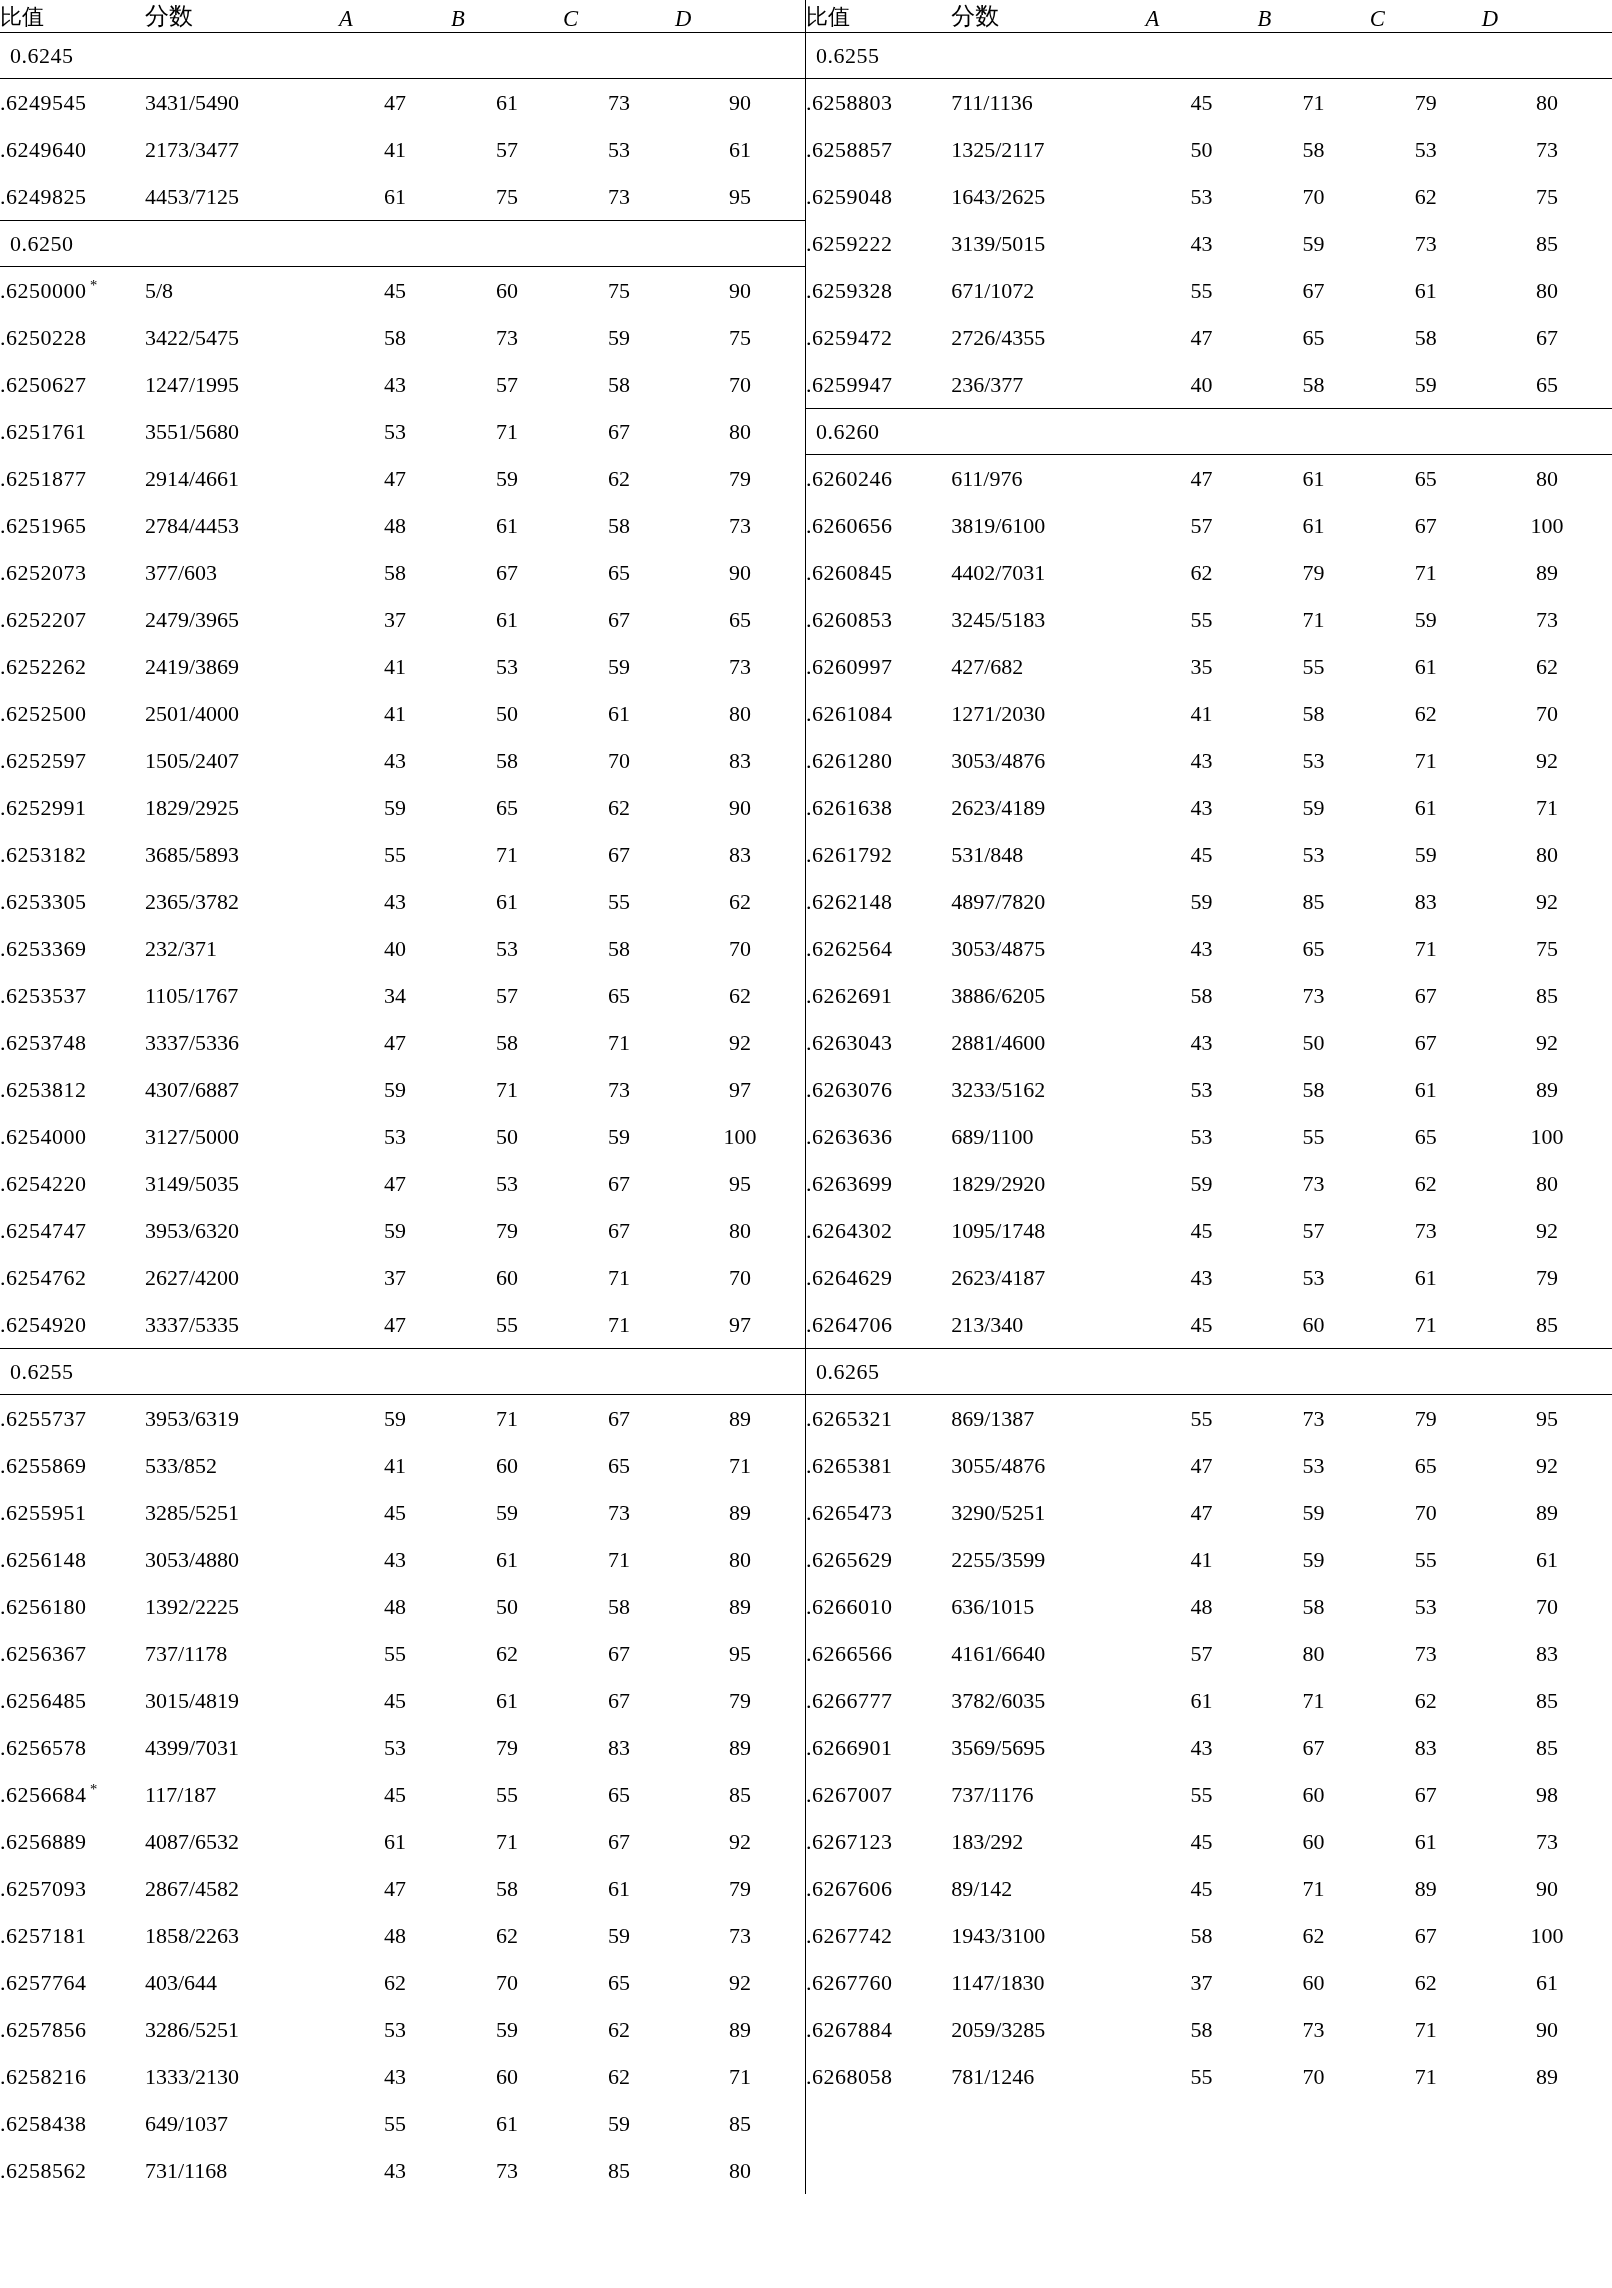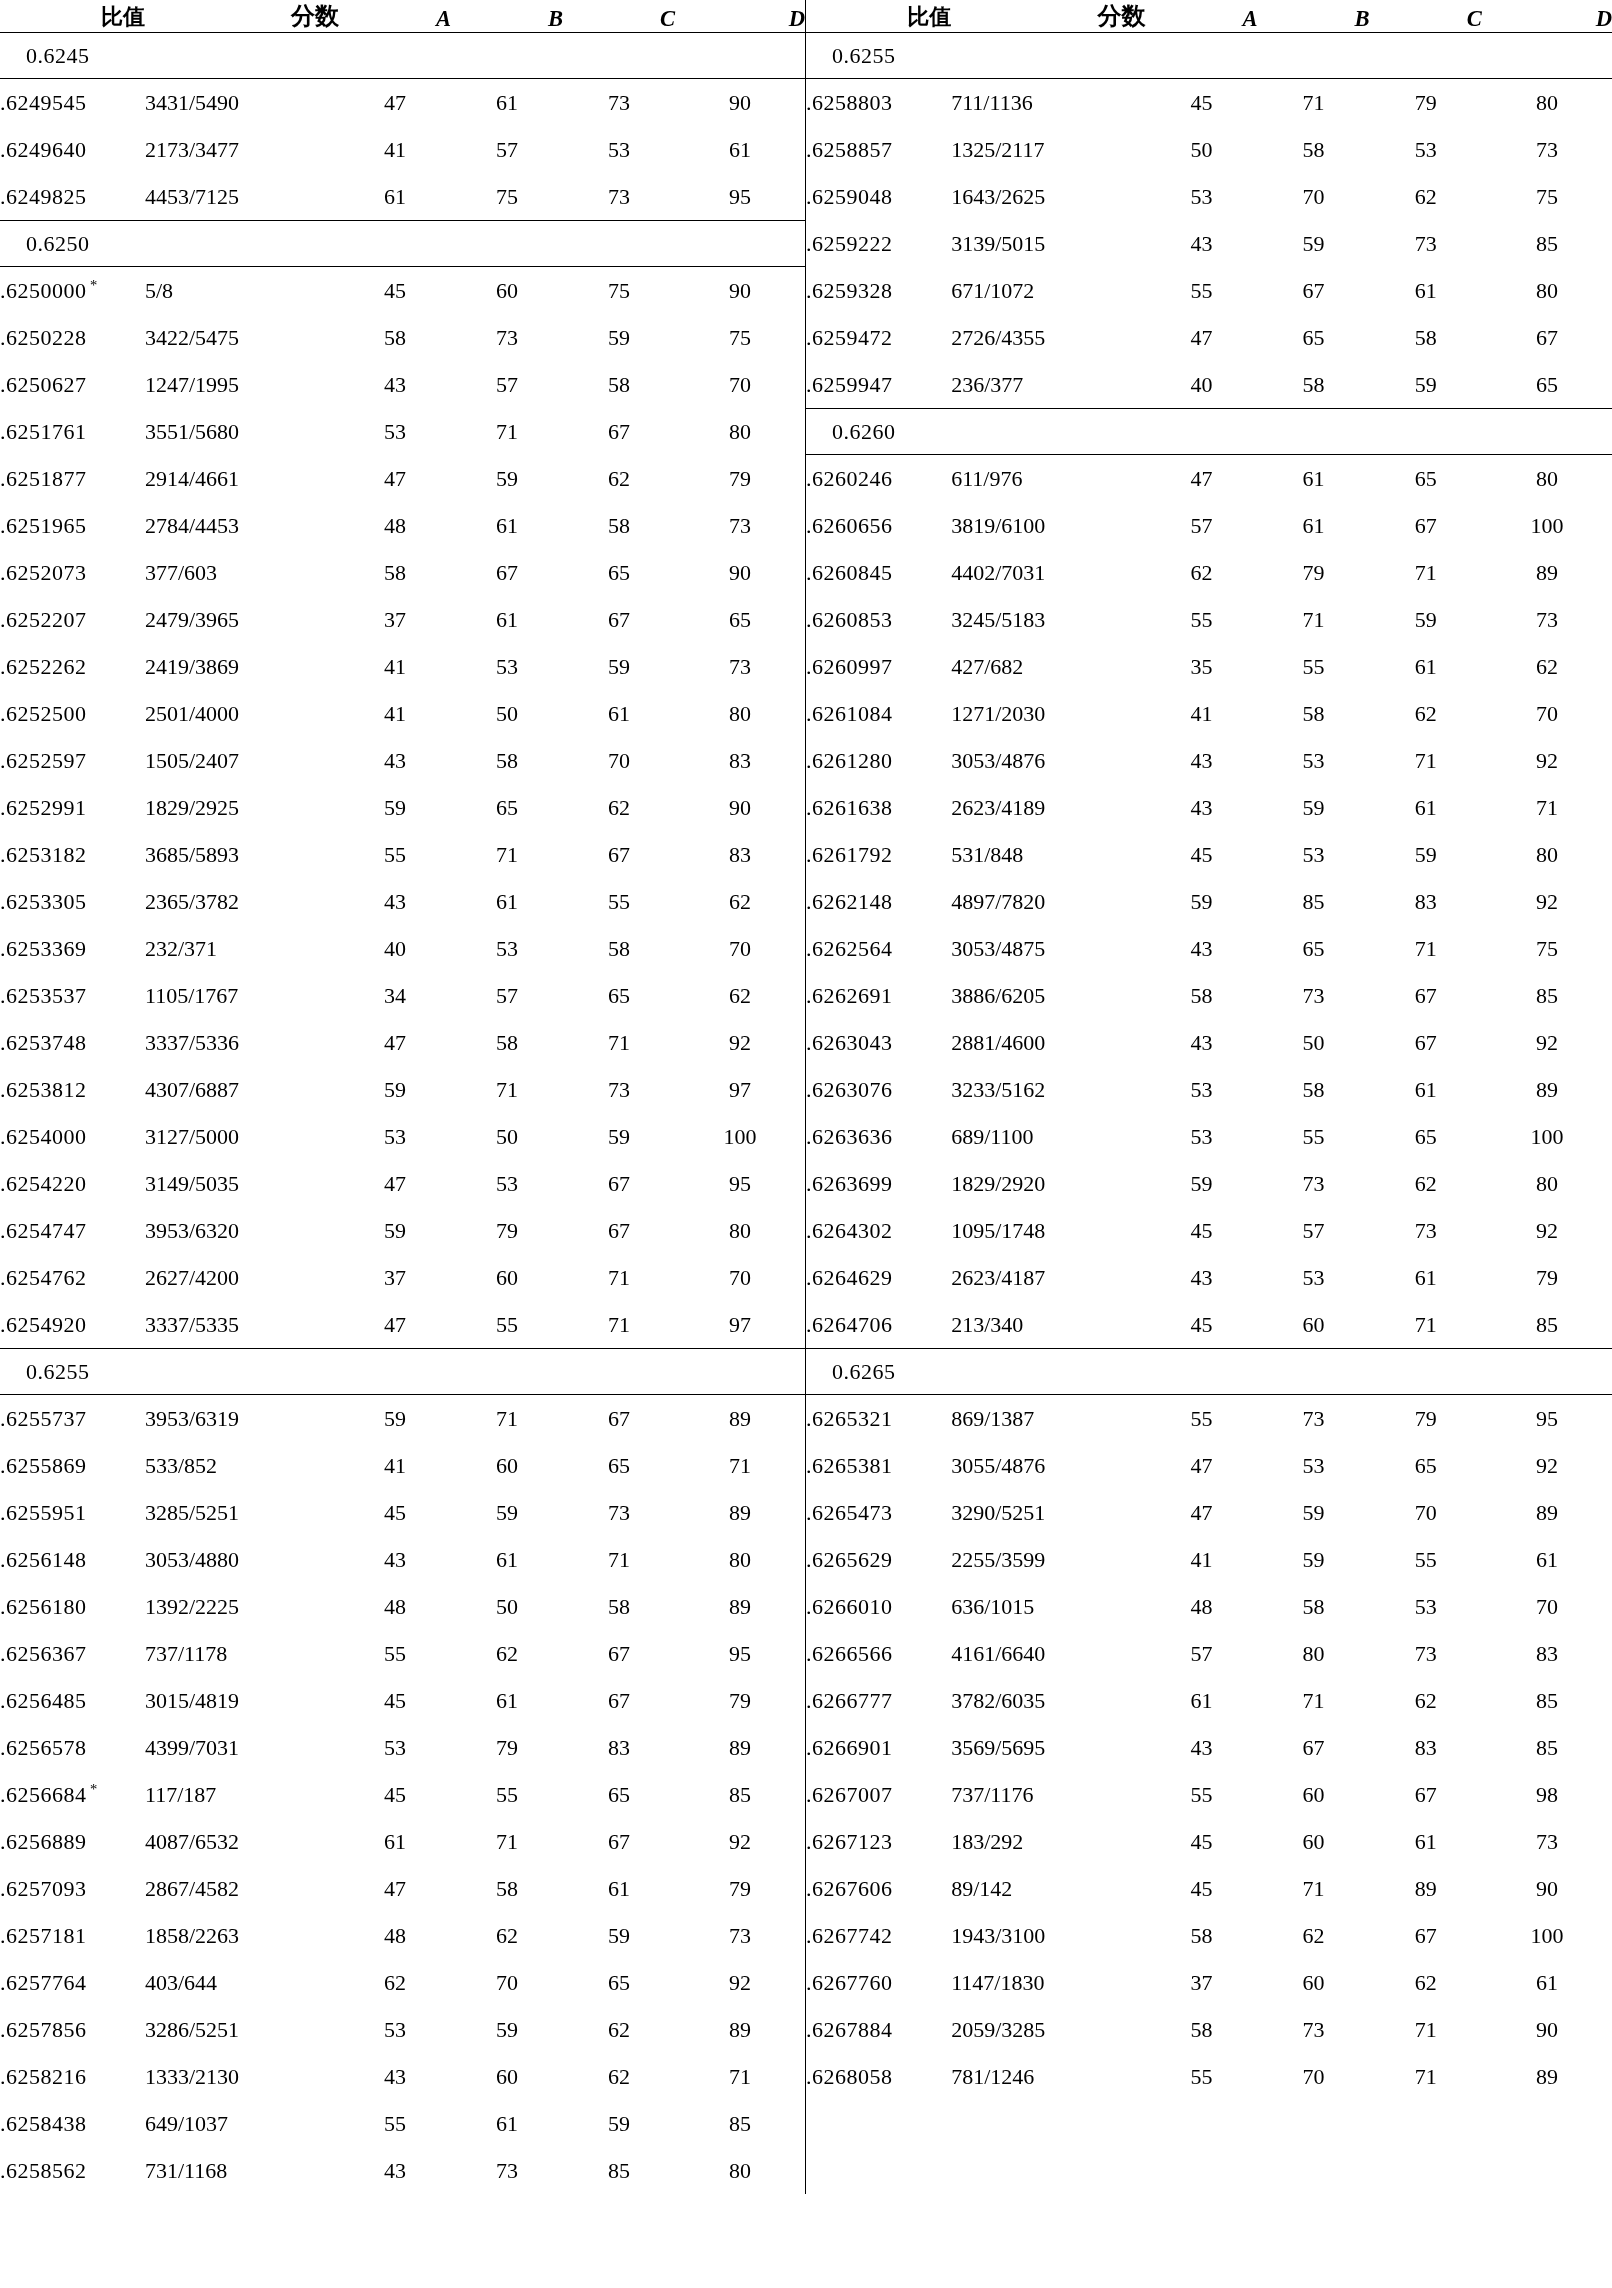--- a/index.html
+++ b/index.html
@@ -42,23 +42,23 @@
   }
   
   col.c-ratio { width: 145px; }
   col.c-frac  { width: 194px; }
   col.c-a     { width: 112px; }
   col.c-b     { width: 112px; }
   col.c-c     { width: 112px; }
   col.c-d     { width: 130px; }
 
   thead th {
-    font-weight: bold;
+    font-weight: normal;
     font-size: 22px;
-    text-align: right;
+    text-align: left;
     padding: 5.4px 0 12.7px 0;
     vertical-align: bottom;
   }
   thead th.hd-ratio { font-size: 22px; }
   thead th.hd-frac { font-size: 24px; }
   thead th.hd-letter {
     font-style: italic;
     font-size: 22.6px;
   }
   .hdrule {
@@ -86,21 +86,21 @@
     font-size: 22px;
     height: 45px;
     vertical-align: middle;
     border-top: 1.4px solid #000;
     border-bottom: 1.4px solid #000;
   }
   tr.group.first td {
     border-top: none;
   }
   tr.group td.ratio {
-    padding-left: 26px;
+    padding-left: 10px;
     letter-spacing: 0.5px;
   }
   .star {
     font-size: 14.5px;
     vertical-align: super;
     padding-left: 3.6px;
   }
 </style>
 </head>
 <body>

